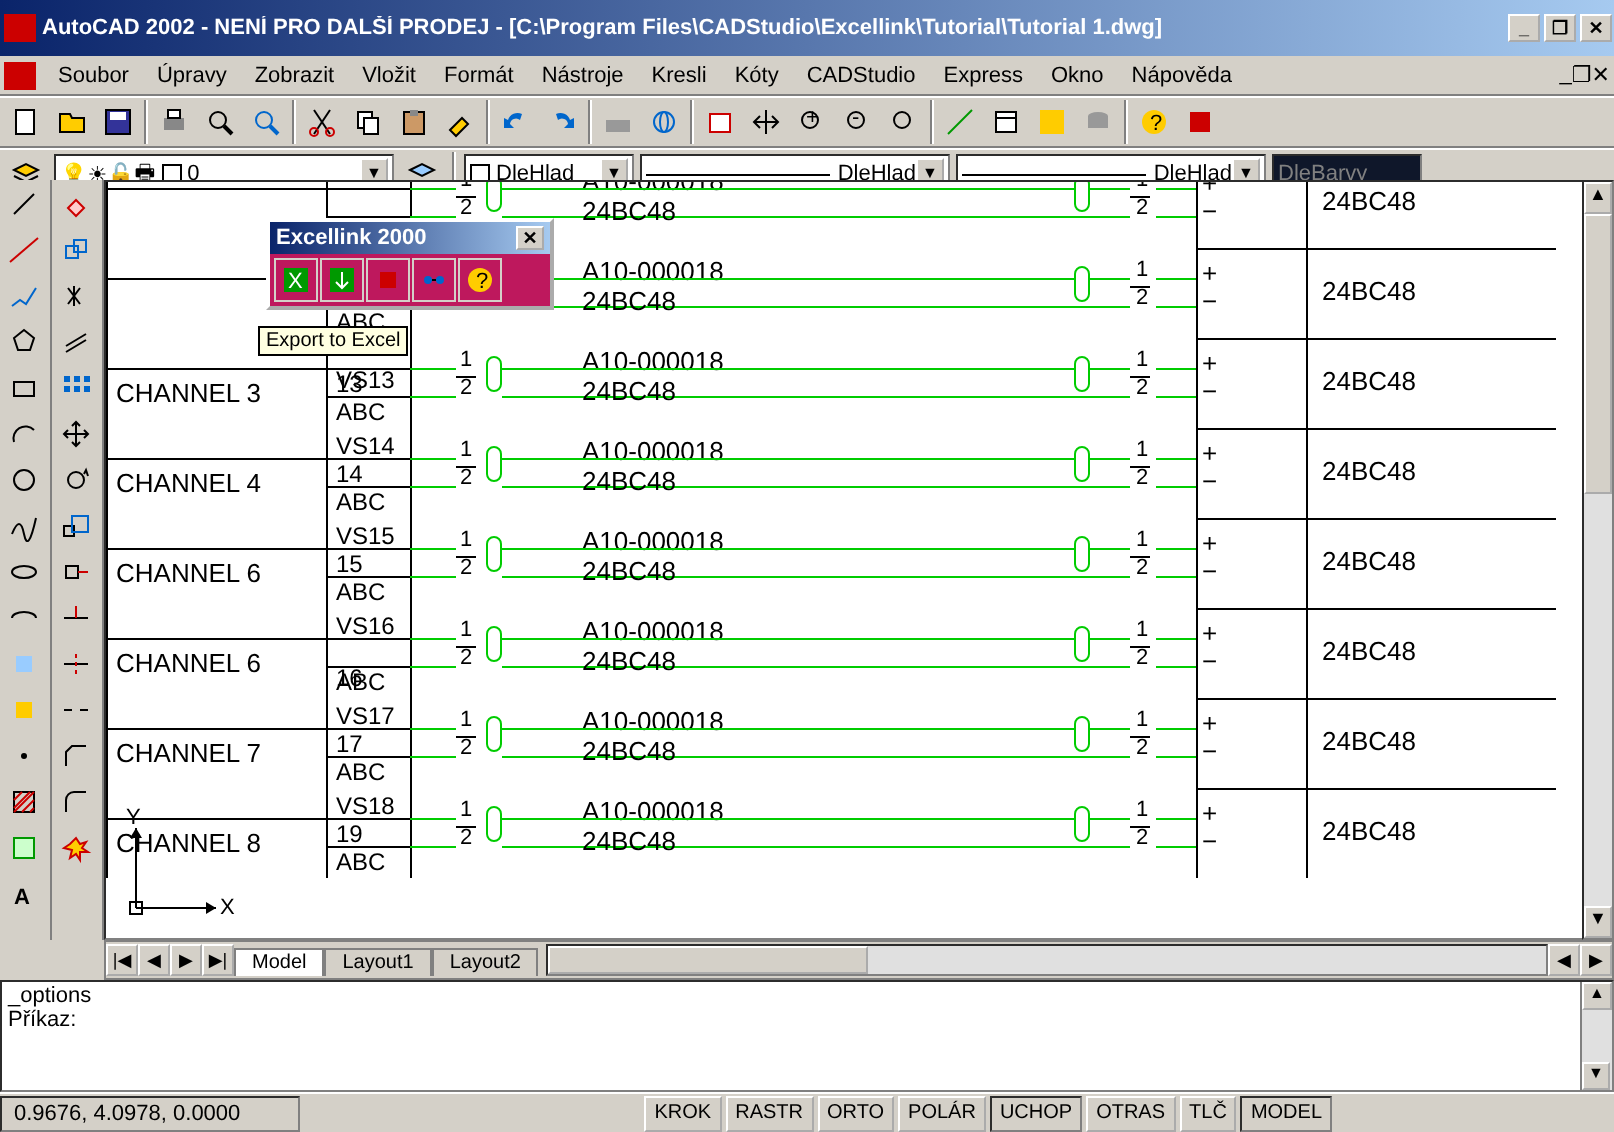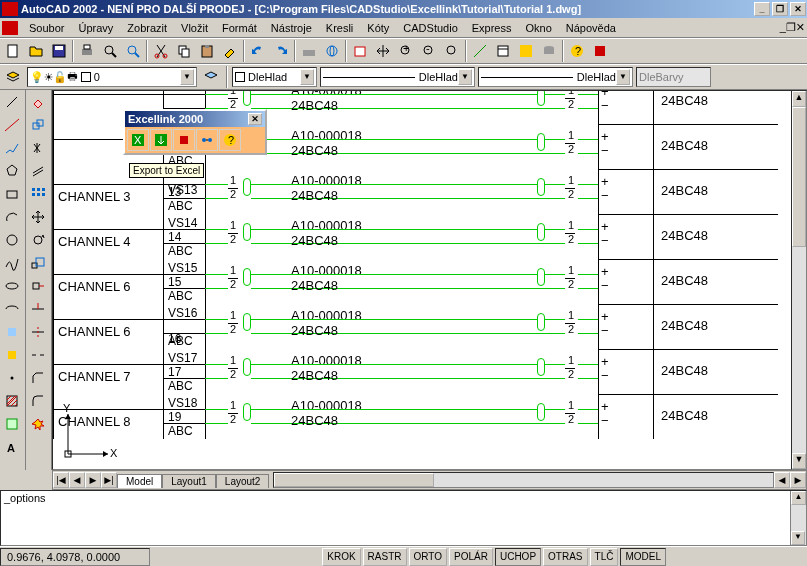--- a/index.html
+++ b/index.html
@@ -1,42 +1,42 @@
 <!DOCTYPE html>
 <html><head>
 <meta charset="utf-8">
 <style>
 * { margin:0; padding:0; box-sizing:border-box; font-family:Tahoma,Arial,sans-serif; font-size:11px; }
 body { background:#d4d0c8; overflow:hidden; width:807px; height:566px; position:relative; }
 
-.titlebar { background:linear-gradient(to right,#0a246a,#a6caf0); height:18px; display:flex; align-items:center; color:#fff; padding-left:2px; }
+.titlebar { background:linear-gradient(to right,#0a246a,#a6caf0); height:28px; display:flex; align-items:center; color:#fff; padding-left:2px; }
 .titlebar .icon { width:16px; height:14px; background:#c00; margin-right:3px; display:inline-block; }
 .titlebar .txt { font-weight:bold; flex:1; white-space:nowrap; overflow:hidden; }
 .titlebar .wbtn { width:16px; height:14px; background:#d4d0c8; border:1px outset #fff; margin:0 1px; font-size:9px; text-align:center; line-height:12px; color:#000; font-weight:bold; cursor:pointer; }
 
 .menubar { background:#d4d0c8; height:20px; display:flex; align-items:center; padding:0 2px; border-bottom:1px solid #808080; }
 .menubar .mi { padding:2px 7px; cursor:pointer; }
 .menubar .docbtns { margin-left:auto; display:flex; }
 
 .toolbar { background:#d4d0c8; height:26px; display:flex; align-items:center; border-top:1px solid #fff; border-bottom:1px solid #808080; padding:0 2px; gap:1px; }
 .tbtn { width:22px; height:22px; border:1px solid #d4d0c8; display:flex; align-items:center; justify-content:center; cursor:pointer; }
 .tbtn svg { width:16px; height:16px; }
 .tsep { width:6px; height:22px; border-left:1px solid #808080; border-right:1px solid #fff; margin:0 1px; width:2px; }
 
 .propbar { background:#d4d0c8; height:26px; display:flex; align-items:center; border-top:1px solid #fff; border-bottom:1px solid #808080; padding:0 2px; gap:3px; }
 .combo { height:20px; background:#fff; border:1px inset #808080; display:flex; align-items:center; padding:0 2px; position:relative; }
 .combo .drop { width:14px; height:16px; background:#d4d0c8; border:1px outset #fff; margin-left:auto; text-align:center; font-size:8px; line-height:14px; cursor:pointer; }
-.combo.dis { background:#e5e5e5; color:#808080; }
+.combo.dis { background:#0f172a; color:#808080; }
 
 .workarea { position:absolute; top:90px; left:0; right:0; bottom:96px; background:#d4d0c8; display:flex; }
 .ltool { width:26px; background:#d4d0c8; border-right:1px solid #808080; display:flex; flex-direction:column; gap:1px; padding:1px; }
 .ltool2 { width:26px; background:#d4d0c8; border-right:1px solid #808080; display:flex; flex-direction:column; gap:1px; padding:1px; }
 .canvas { flex:1; background:#fff; position:relative; overflow:hidden; border:1px inset #808080; }
 
-.excellink { position:absolute; top:18px; left:70px; width:144px; background:#fdba74; border:2px outset #fff; z-index:10; }
+.excellink { position:absolute; top:18px; left:80px; width:144px; background:#be185d; border:2px outset #fff; z-index:10; }
 .excellink .hdr { background:linear-gradient(to right,#0a246a,#a6caf0); color:#fff; font-weight:bold; height:16px; display:flex; align-items:center; padding:0 3px; }
 .excellink .hdr .x { margin-left:auto; width:14px; height:12px; background:#d4d0c8; color:#000; border:1px outset #fff; text-align:center; line-height:10px; font-size:9px; cursor:pointer; }
 .excellink .body { display:flex; padding:2px; gap:1px; }
 
 .tooltip { position:absolute; top:72px; left:76px; background:#ffffe1; border:1px solid #000; padding:1px 3px; z-index:11; font-size:10px; }
 
 .drawing { position:absolute; top:0; left:0; width:100%; height:100%; font-family:'Courier New',monospace; font-size:13px; }
 .row { position:absolute; left:0; right:0; height:45px; }
 .chlabel { position:absolute; left:5px; top:28px; background:#fff; font-size:13px; }
 .vslabel { position:absolute; left:115px; font-size:12px; }
@@ -836,20 +836,21 @@
   <div class="tab inactive">Layout2</div>
   <div class="strack">
     <div class="sthumb"></div>
   </div>
   <div class="nbtn">◀</div>
   <div class="nbtn">▶</div>
 </div>
 
 <div class="cmdwin">
   <div>_options</div>
+  <div>Příkaz:</div>
   <div class="scr">
     <div class="sbtn" style="height:14px;border:1px outset #fff;background:#d4d0c8;text-align:center;font-size:8px">▲</div>
     <div style="position:absolute;bottom:0;height:14px;width:14px;border:1px outset #fff;background:#d4d0c8;text-align:center;font-size:8px">▼</div>
   </div>
 </div>
 
 <div class="status">
   <div class="coord">0.9676, 4.0978, 0.0000</div>
   <div style="flex:1"></div>
   <div class="sbtn">KROK</div>

